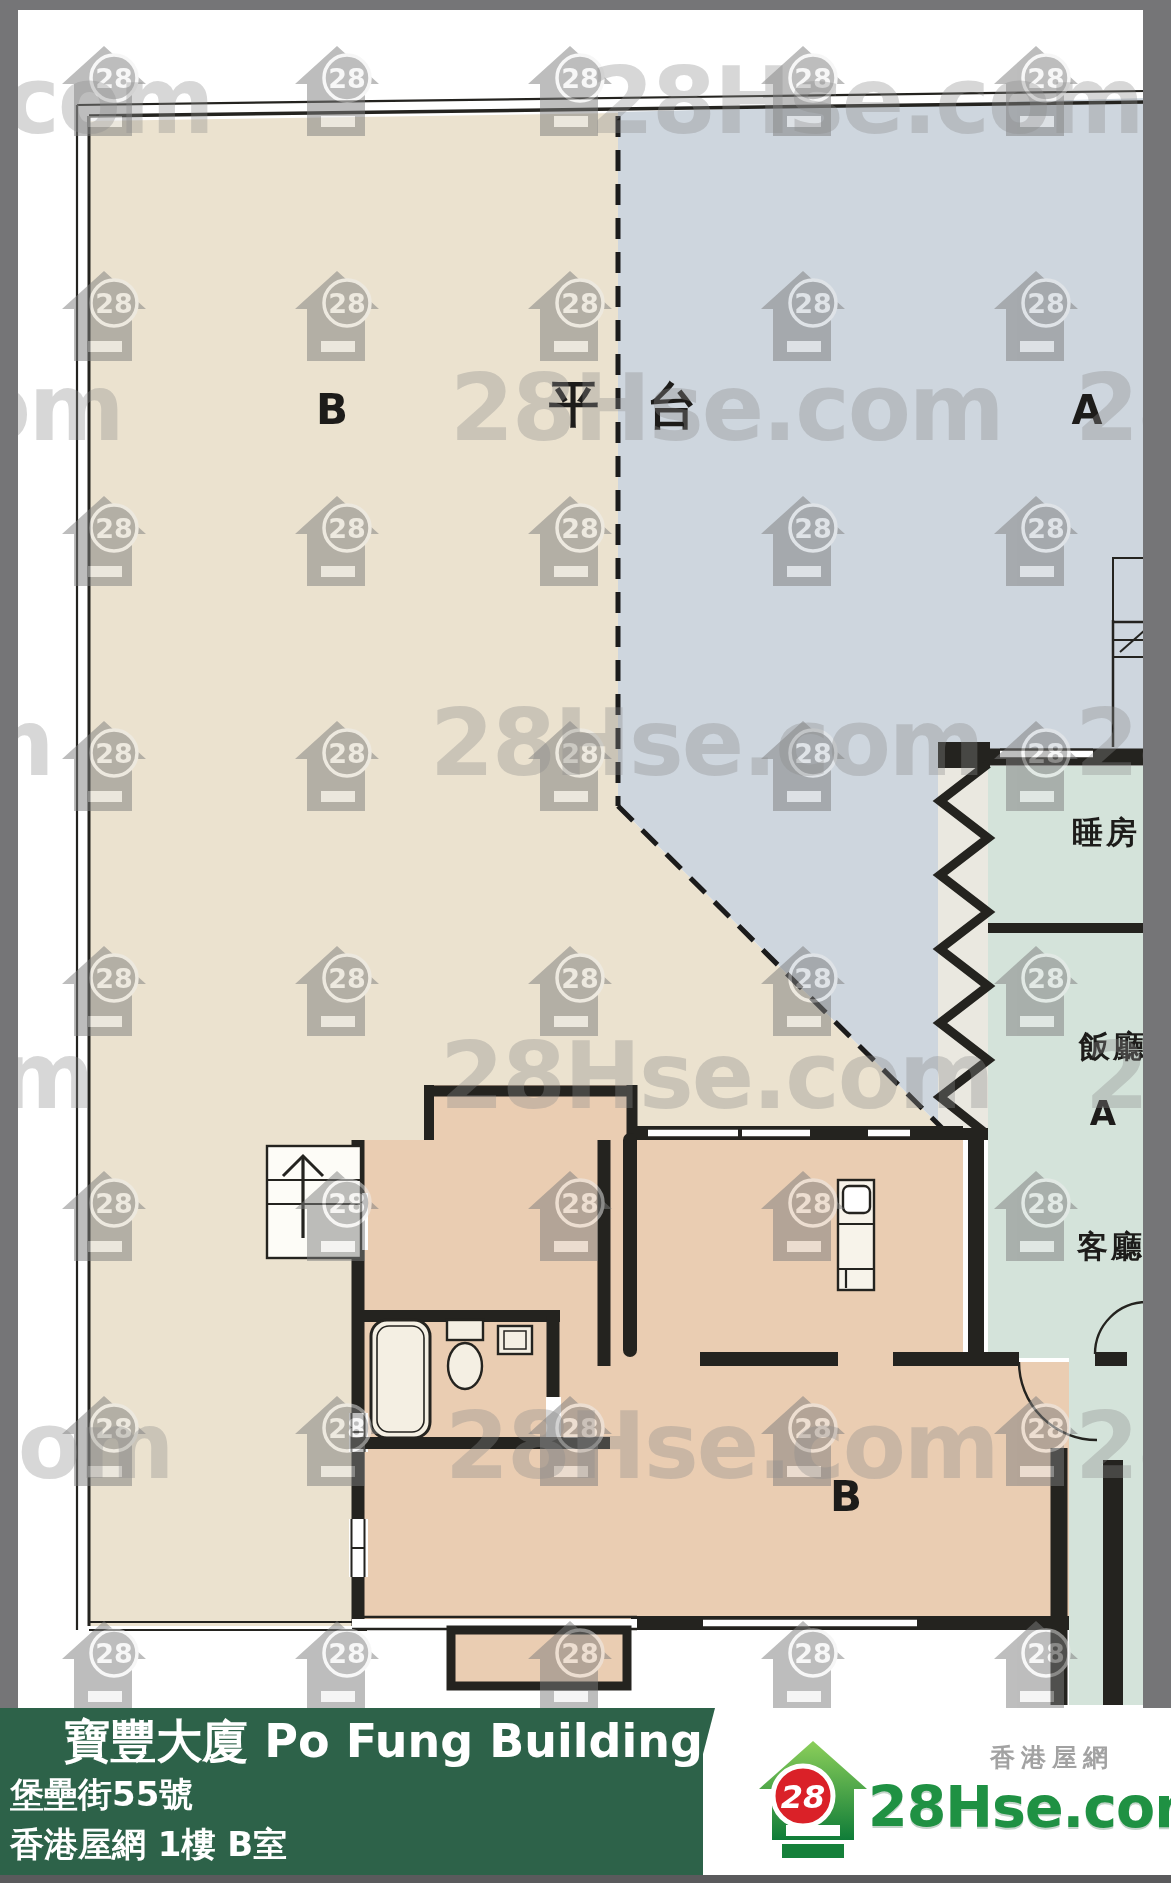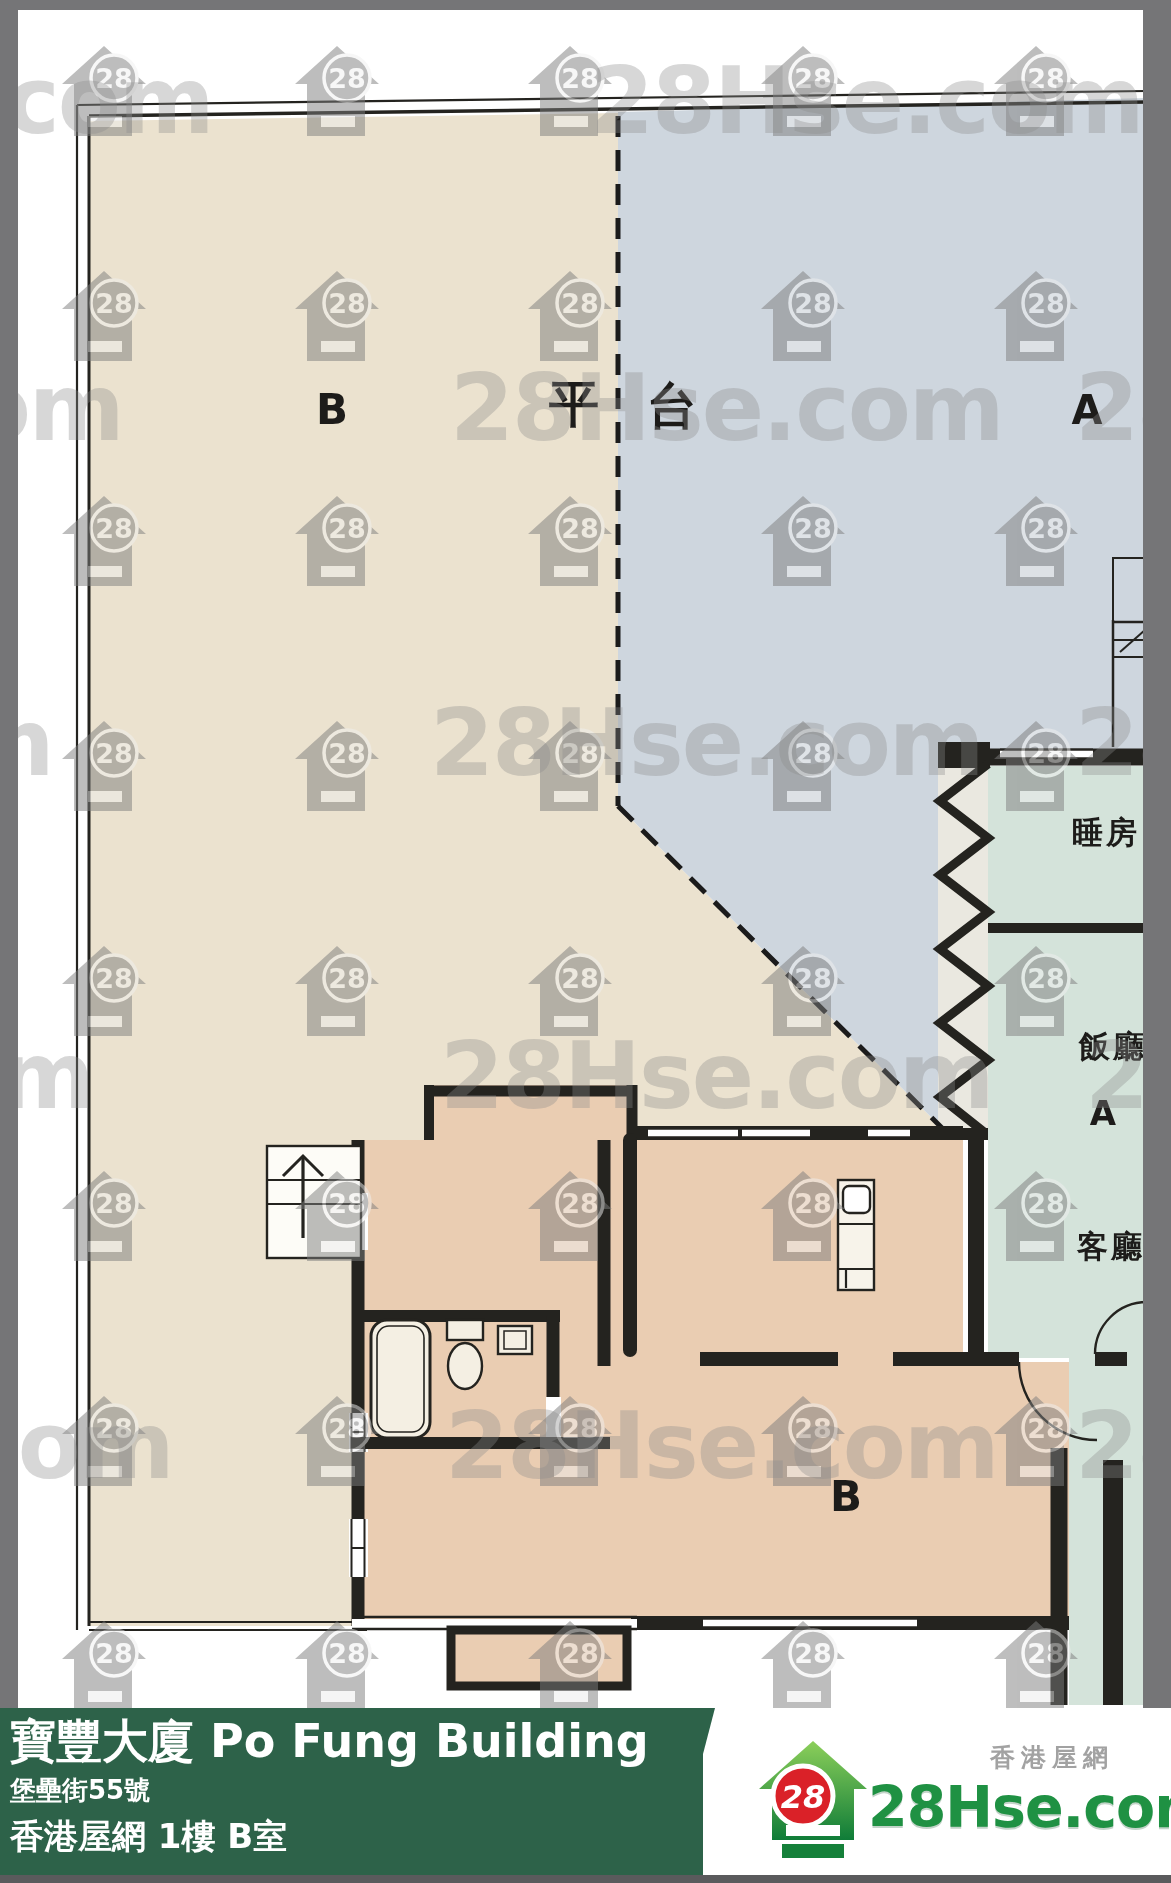--- a/index.html
+++ b/index.html
@@ -22,22 +22,22 @@
   
   .frame{position:absolute;background:#757577;z-index:30;}
   .frame-top{left:0;top:0;width:1171px;height:10px;}
   .frame-left{left:0;top:0;width:18px;height:1712px;}
   .frame-right{left:1143px;top:0;width:28px;height:1712px;}
   .frame-bottom{left:0;top:1875px;width:1171px;height:8px;background:#5a5a5c;}
 
   
   .infobar{position:absolute;left:0;top:1708px;width:703px;height:167px;background:#2d6249;
            z-index:40;color:#fff;padding:8px 0 0 10px;box-sizing:border-box;}
-  .infobar .title{font-size:46px;font-weight:700;line-height:1.12;white-space:nowrap;}
-  .infobar .addr{font-size:26px;font-weight:700;margin-top:9px;line-height:1.05;}
+  .infobar .title{font-size:46px;font-weight:700;line-height:1.12;white-space:nowrap;text-align:right;}
+  .infobar .addr{font-size:34px;font-weight:700;margin-top:9px;line-height:1.05;}
   .infobar .unit{font-size:34px;font-weight:700;margin-top:15px;line-height:1.05;}
 
   
   .logobox{position:absolute;left:703px;top:1708px;width:544px;height:167px;background:#ffffff;z-index:40;}
   .logobox .sliver{position:absolute;left:0;top:0;width:0;height:0;
                    border-top:46px solid #2d6249;border-right:12px solid transparent;}
   .logobox .tagline{position:absolute;left:287px;top:33px;font-size:25px;font-weight:700;
                     color:#a2a2a2;letter-spacing:6px;white-space:nowrap;}
   .logobox .house{position:absolute;left:53px;top:30px;}
   .logobox .sitename{position:absolute;left:165px;top:66px;font-size:57px;font-weight:700;

